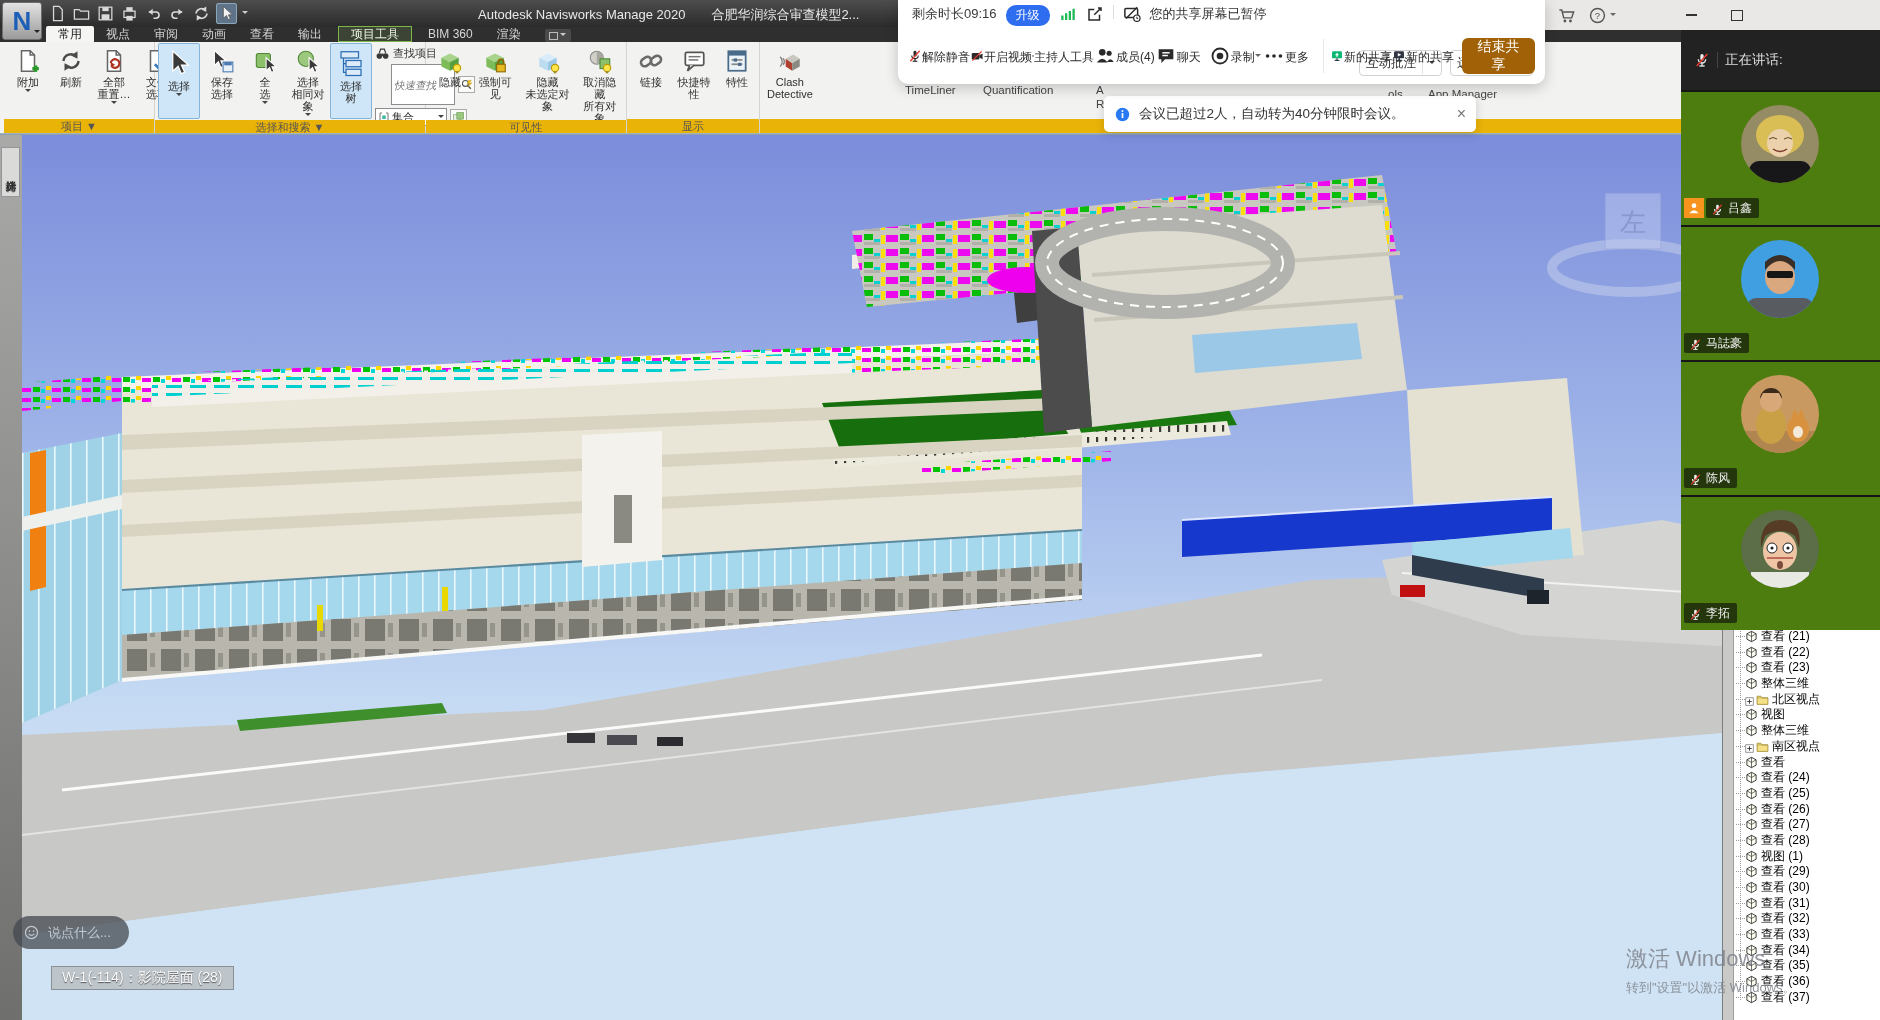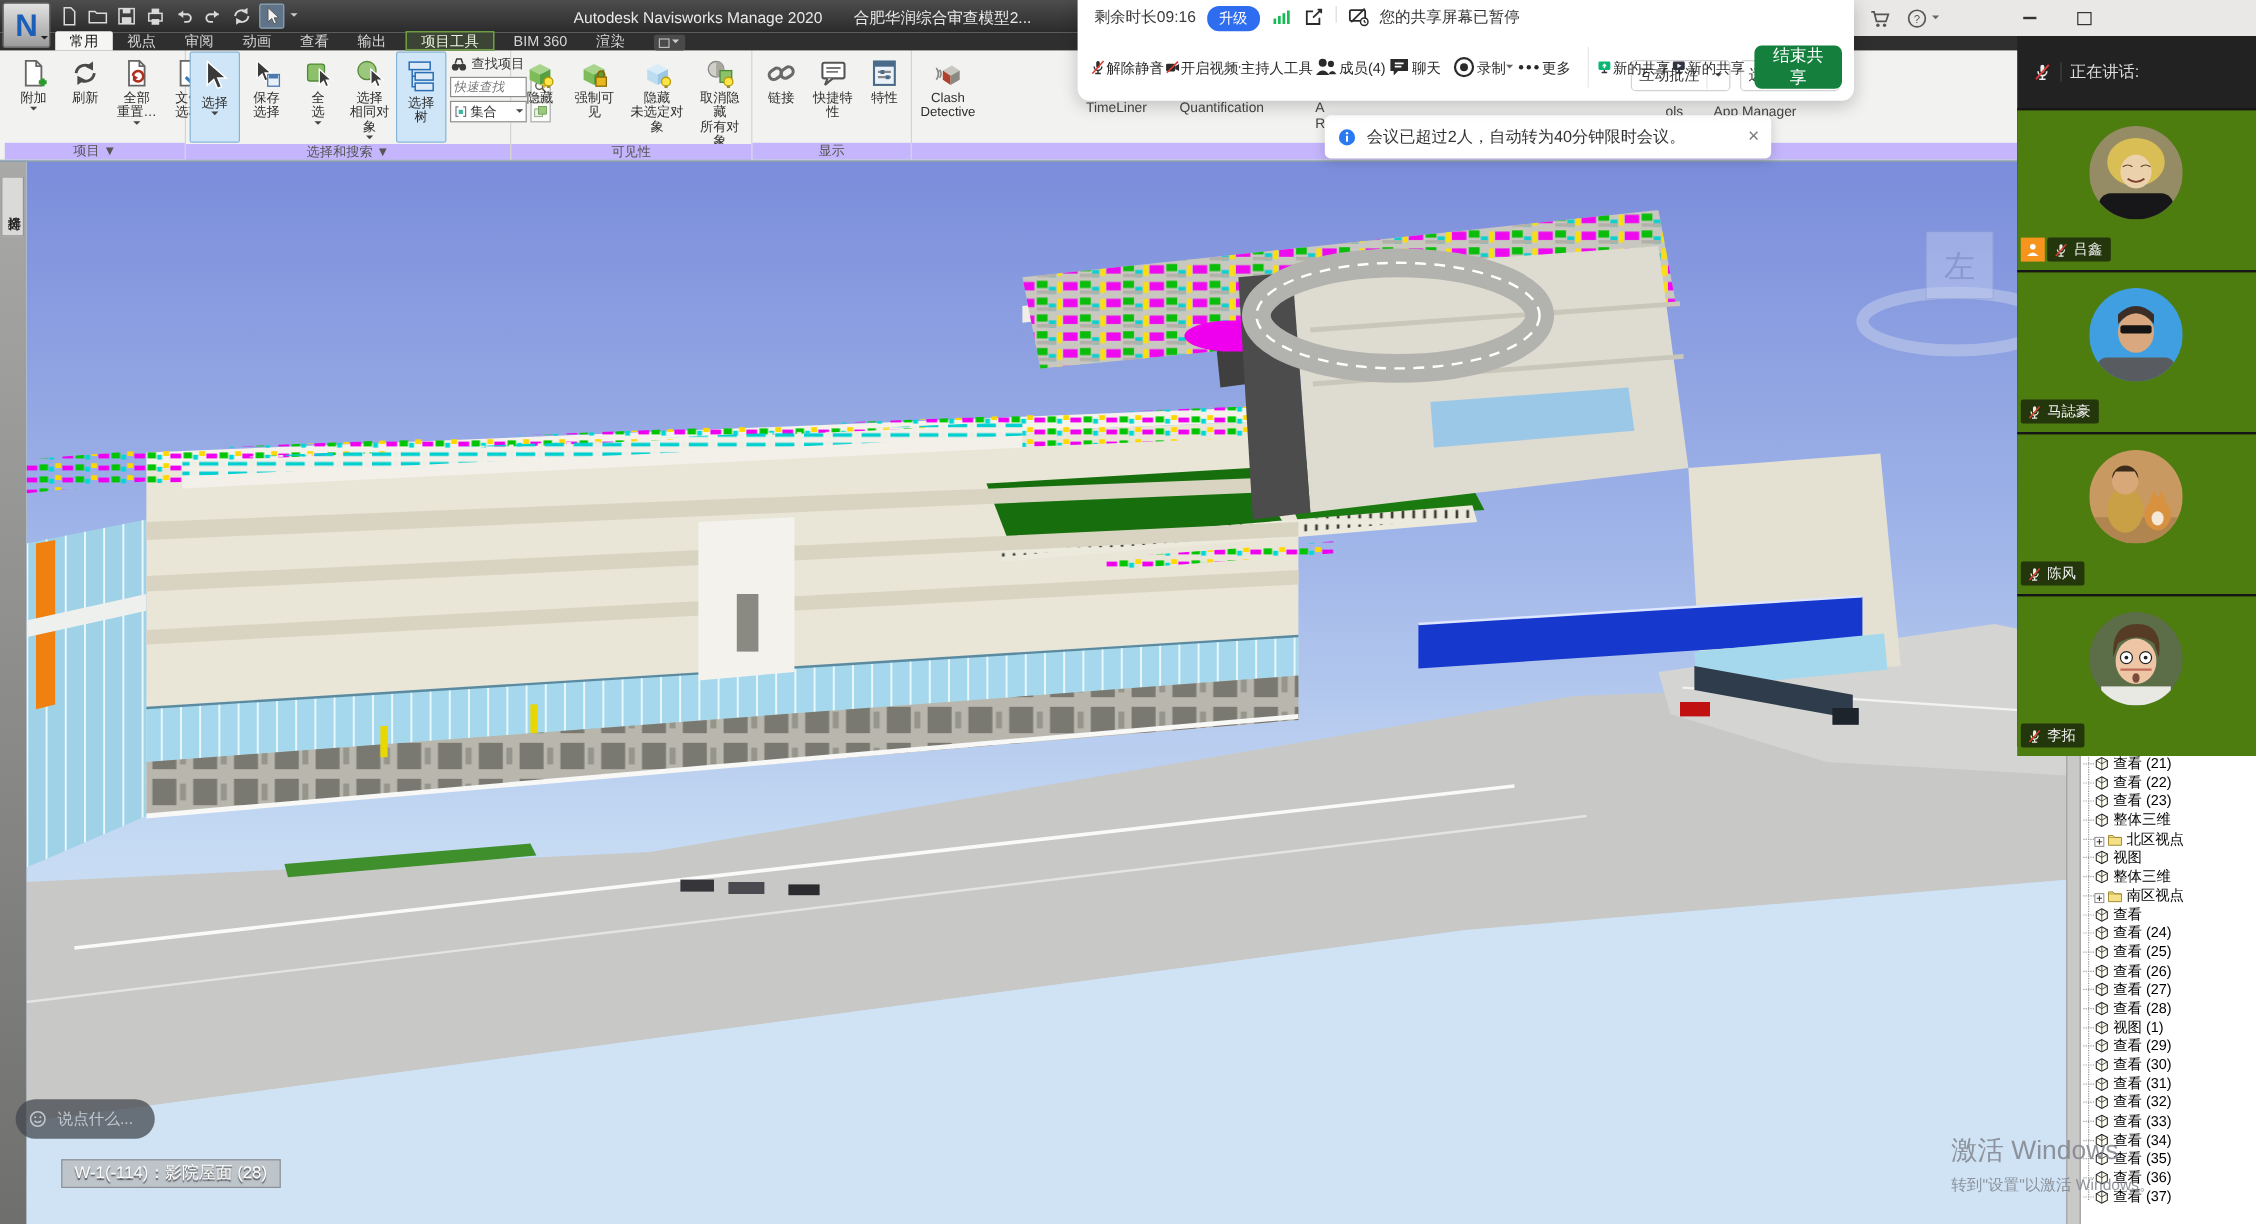--- a/index.html
+++ b/index.html
@@ -27,34 +27,34 @@
   .tab-collapse{margin-left:12px;width:26px;height:13px;background:#4a4a4a;border-radius:2px;
     display:flex;align-items:center;justify-content:center;gap:2px;}
   .tab-collapse .sq{width:7px;height:6px;border:1px solid #bbb;}
   
   .ribbon{position:absolute;left:0;top:42px;width:100%;height:91px;background:#f2f2f0;display:flex;
     padding-left:4px;box-sizing:border-box;z-index:1;}
   .ribbon-edge{position:absolute;left:0;top:133px;width:100%;height:2px;
     background:linear-gradient(#aebdca,#8396a6);z-index:1;}
   .rgroup{border-right:1px solid #d4d4d2;display:flex;flex-direction:column;flex:none;}
   .rgroup-body{height:76px;display:flex;align-items:stretch;padding:1px 3px;gap:1px;}
-  .rgroup-label{height:14px;text-align:center;font-size:11px;color:#555;background:#c4b5fd;line-height:14px;}
+  .rgroup-label{height:14px;text-align:center;font-size:11px;color:#555;background:#eab308;line-height:14px;}
   .rbtn{display:flex;flex-direction:column;align-items:center;justify-content:flex-start;
     min-width:34px;padding:2px 3px;border:1px solid transparent;border-radius:2px;cursor:default;}
   .rbtn.big{background:#cfe6f8;border:1px solid #86b4d8;}
   .ricon{width:26px;height:26px;margin-top:2px;}
   .rbtn.big .ricon{width:30px;height:30px;}
   .rlabel{font-size:11px;color:#2f2f2f;text-align:center;line-height:1.1;white-space:pre-line;margin-top:2px;}
   .caret{display:inline-block;width:0;height:0;border:3px solid transparent;border-top-color:#444;
     vertical-align:middle;margin-top:1px;}
   .searchcol{display:flex;flex-direction:column;gap:3px;width:92px;padding:3px 2px;}
   .sc-row{display:flex;align-items:center;gap:3px;font-size:11px;color:#333;}
   .sc-icon{width:15px;height:15px;flex:none;}
   .qf-input{flex:1;height:15px;border:1px solid #8d8d8d;font-size:10.5px;font-style:italic;
-    padding:0 2px;color:#777;width:58px;font-family:"Liberation Sans","DejaVu Sans",sans-serif;}
+    padding:12px 2px;color:#777;width:58px;font-family:"Liberation Sans","DejaVu Sans",sans-serif;margin-left:16px;}
   .sc-btn{width:17px;height:17px;border:1px solid #aaa;background:#fbfbfa;flex:none;padding:1px;box-sizing:border-box;}
   .setsbox{flex:1;height:16px;border:1px solid #8d8d8d;background:#fff;display:flex;align-items:center;gap:2px;padding:0 2px;}
   .peek{position:absolute;font-size:11.5px;color:#454545;z-index:3;white-space:nowrap;}
   
   .viewport{position:absolute;left:0;top:135px;width:1880px;height:885px;overflow:hidden;background:#cfe0f4;}
   .gutter{position:absolute;left:0;top:0;width:22px;height:100%;
     background:linear-gradient(180deg,#a9a9a7,#77777五 70%,#6b6b69);background:linear-gradient(#a9a9a7,#6f6f6d);}
   .seltree-tab{position:absolute;left:1px;top:12px;width:17px;height:48px;background:#dadad8;
     border:1px solid #96969a;writing-mode:vertical-rl;text-orientation:upright;font-size:11px;color:#222;
     display:flex;align-items:center;justify-content:center;letter-spacing:1px;z-index:3;}
@@ -944,21 +944,21 @@
         <div class="mbtn">
           <span class="micon"><svg viewBox="0 0 24 24" width="100%" height="100%">
               <rect x="3.5" y="4" width="17" height="12" rx="2" fill="#2f3440"></rect>
               <polygon points="10,7 16,10 10,13" fill="#fff"></polygon>
               <line x1="12" y1="16" x2="12" y2="19" stroke="#2f3440" stroke-width="2"></line>
               <line x1="8" y1="19.5" x2="16" y2="19.5" stroke="#2f3440" stroke-width="2"></line>
             </svg></span>
           <span class="mlabel">新的共享</span>
 
         </div>
-      <button class="endshare" style="background:#15803d">结束共享</button>
+      <button class="endshare" style="background:#a16207">结束共享</button>
     </div>
   </div>
 
   <div class="toast">
     <span class="ticn"><svg viewBox="0 0 24 24" width="100%" height="100%">
           <circle cx="12" cy="12" r="9.5" fill="#2979f2"></circle>
           <rect x="10.8" y="10" width="2.4" height="7" fill="#fff"></rect>
           <circle cx="12" cy="7" r="1.4" fill="#fff"></circle>
         </svg></span>
     <span class="ttext">会议已超过2人，自动转为40分钟限时会议。</span>

